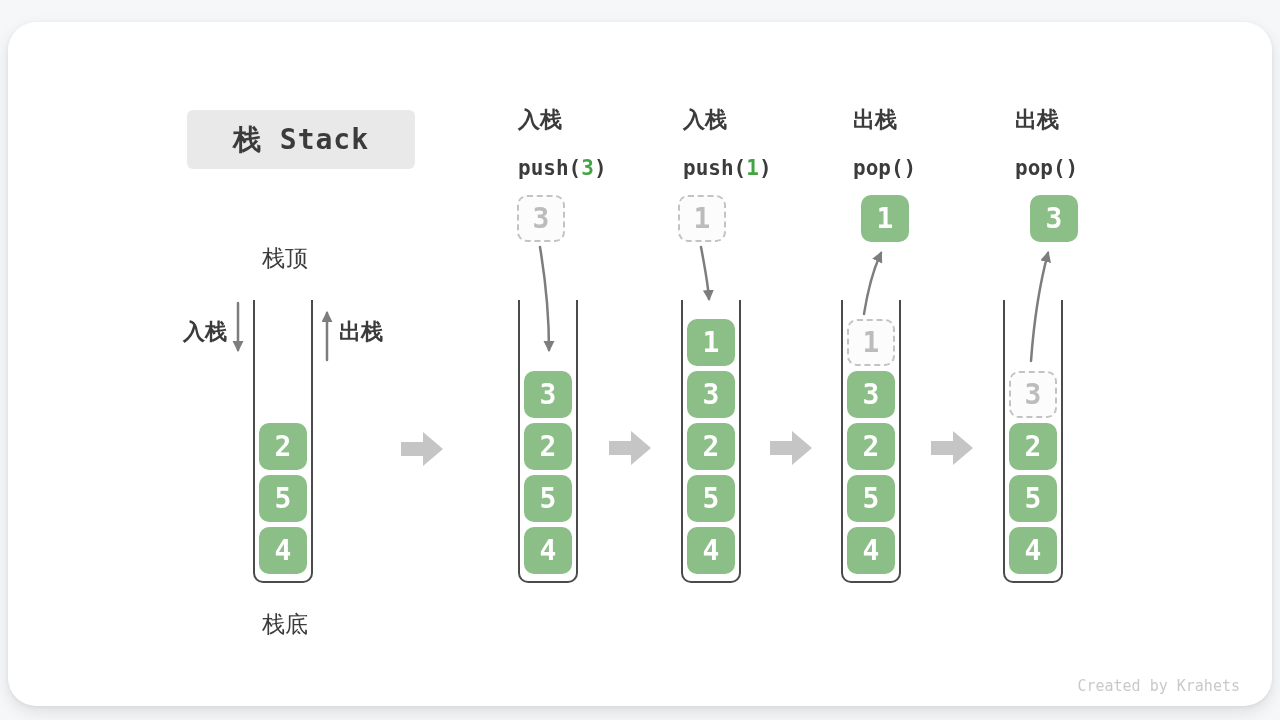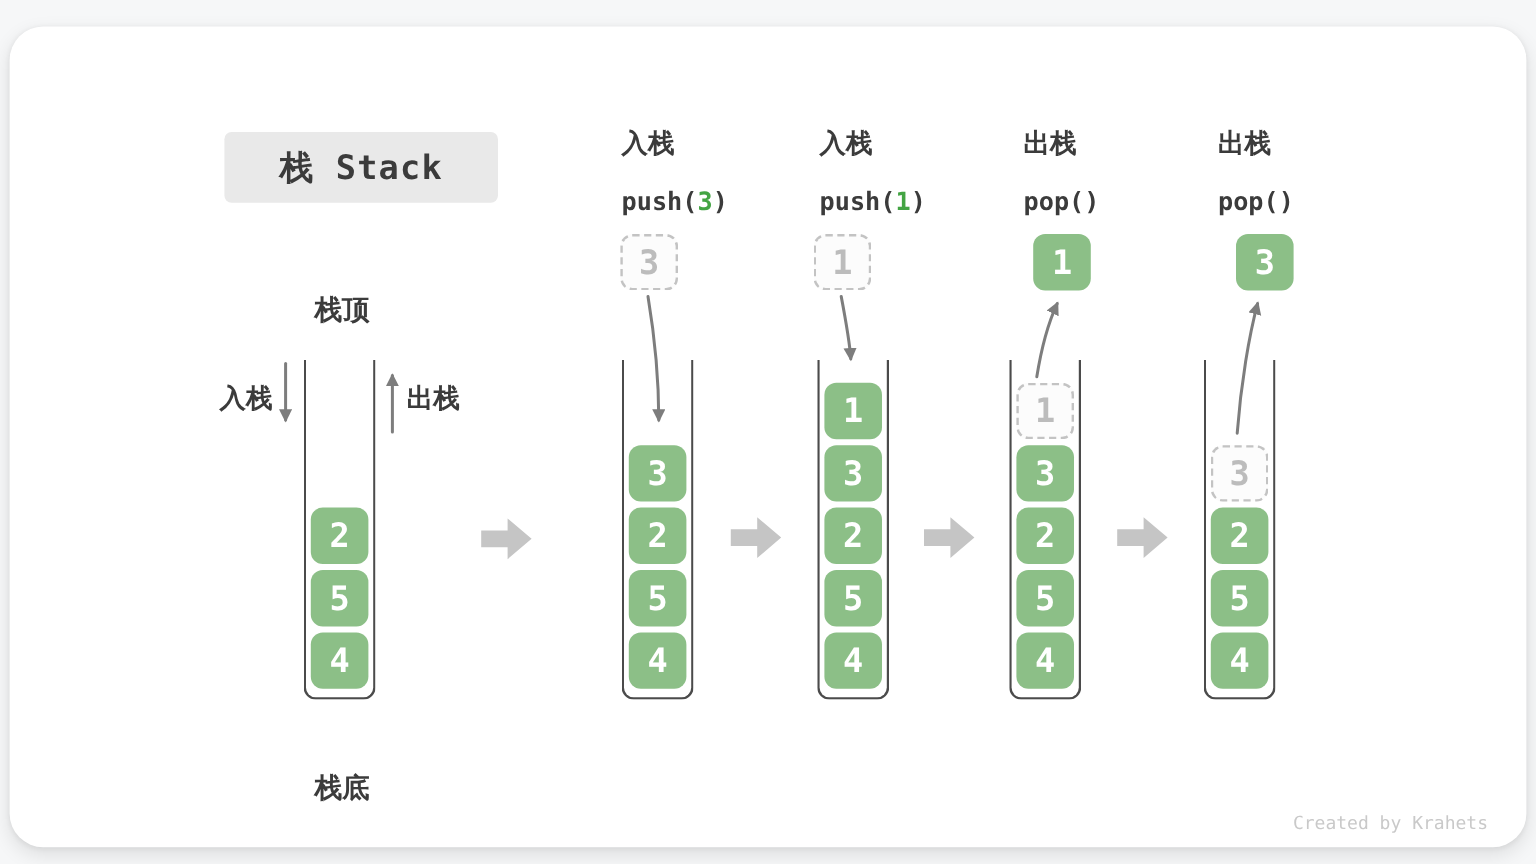--- a/index.html
+++ b/index.html
@@ -28,21 +28,21 @@
   }
   .title-box{
     position:absolute;left:187px;top:110px;width:228px;height:59px;
     background:var(--title-bg);border-radius:6px;
     display:flex;align-items:center;justify-content:center;
     font-family:"DejaVu Sans Mono",monospace;font-weight:bold;font-size:28px;
     color:var(--text-dark);letter-spacing:1px;
   }
   .stack-label{
     position:absolute;width:120px;text-align:center;
-    font-weight:bold;font-size:23px;color:var(--text-dark);line-height:24px;
+    font-weight:normal;font-size:23px;color:var(--text-dark);line-height:24px;
   }
   .side-label{
     position:absolute;font-weight:bold;font-size:22px;color:var(--text-dark);line-height:24px;
   }
   .col-header{position:absolute;top:107px;}
   .op-cn{font-weight:bold;font-size:22px;color:var(--text-dark);line-height:26px;}
   .op-code{
     margin-top:22px;font-family:"DejaVu Sans Mono",monospace;font-weight:bold;
     font-size:21px;color:var(--text-dark);line-height:26px;
   }
@@ -76,21 +76,21 @@
   }
 </style>
 </head>
 <body>
 
 <div class="card"></div>
 
 <div class="title-box">栈 Stack</div>
 
 <div class="stack-label" style="left:225px;top:246px">栈顶</div>
-<div class="stack-label" style="left:225px;top:644px">栈底</div>
+<div class="stack-label" style="left:225px;top:612px">栈底</div>
 <div class="side-label" style="left:183px;top:320px">入栈</div>
 <div class="side-label" style="left:339px;top:320px">出栈</div>
 
 <div class="col-header" style="left:518px">
   <div class="op-cn">入栈</div>
   <div class="op-code"><span>push(</span><span class="arg">3</span><span>)</span></div>
 </div>
 <div class="col-header" style="left:683px">
   <div class="op-cn">入栈</div>
   <div class="op-code"><span>push(</span><span class="arg">1</span><span>)</span></div>

